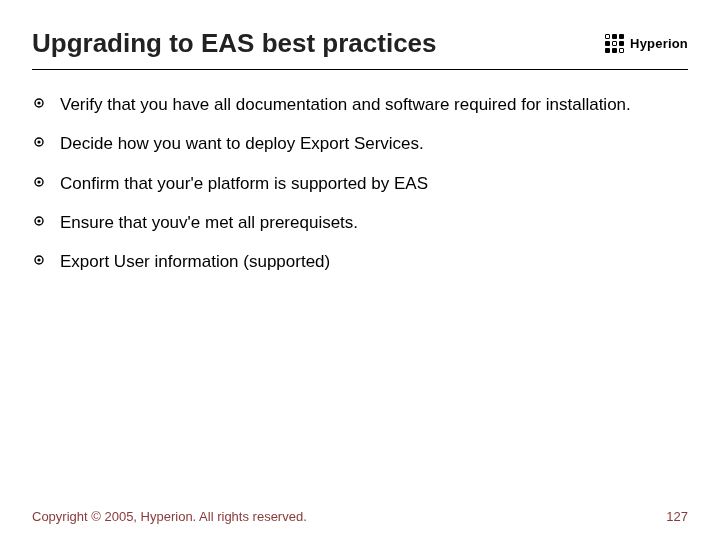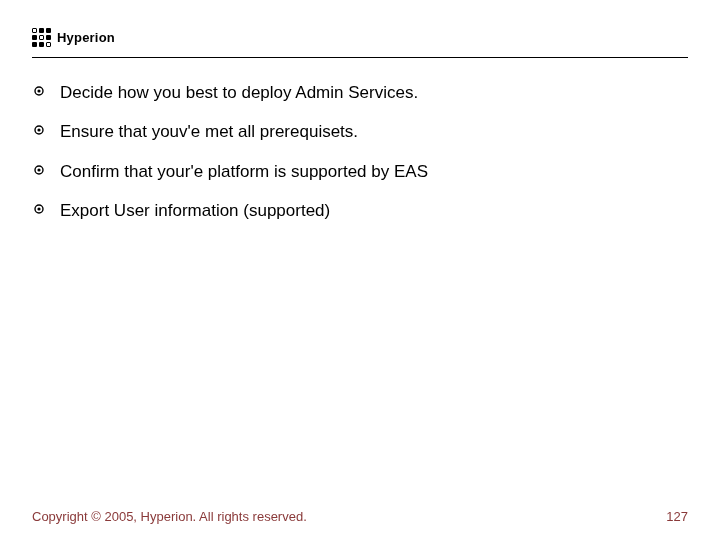--- a/index.html
+++ b/index.html
@@ -88,20 +88,21 @@
     color: #8a3a3a;
   }
   .page-num { color: #8a3a3a; }
 </style>
 </head>
 <body>
 
 <div class="slide">
 
   <div class="header">
+    <h1 class="title">Upgrading to EAS best practices</h1>
     <div class="logo">
       <div class="logo-mark">
         <span class="hollow"></span>
           <span></span>
           <span></span>
         <span></span>
           <span class="hollow"></span>
           <span></span>
         <span></span>
           <span></span>
@@ -112,39 +113,48 @@
   </div>
 
   <ul class="bullets">
     <li>
       <span class="bullet-marker">
         <svg width="10" height="10" viewBox="0 0 10 10">
             <circle cx="5" cy="5" r="4" fill="none" stroke="#000" stroke-width="1.4"></circle>
             <circle cx="5" cy="5" r="1.6" fill="#000"></circle>
           </svg>
       </span>
-      <span>Decide how you best to deploy Admin Services.</span>
+      <span>Verify that you have all documentation and software required for installation.</span>
+    </li>
+    <li>
+      <span class="bullet-marker">
+        <svg width="10" height="10" viewBox="0 0 10 10">
+            <circle cx="5" cy="5" r="4" fill="none" stroke="#000" stroke-width="1.4"></circle>
+            <circle cx="5" cy="5" r="1.6" fill="#000"></circle>
+          </svg>
+      </span>
+      <span>Decide how you want to deploy Export Services.</span>
+    </li>
+    <li>
+      <span class="bullet-marker">
+        <svg width="10" height="10" viewBox="0 0 10 10">
+            <circle cx="5" cy="5" r="4" fill="none" stroke="#000" stroke-width="1.4"></circle>
+            <circle cx="5" cy="5" r="1.6" fill="#000"></circle>
+          </svg>
+      </span>
+      <span>Confirm that your'e platform is supported by EAS</span>
     </li>
     <li>
       <span class="bullet-marker">
         <svg width="10" height="10" viewBox="0 0 10 10">
             <circle cx="5" cy="5" r="4" fill="none" stroke="#000" stroke-width="1.4"></circle>
             <circle cx="5" cy="5" r="1.6" fill="#000"></circle>
           </svg>
       </span>
       <span>Ensure that youv'e met all prerequisets.</span>
-    </li>
-    <li>
-      <span class="bullet-marker">
-        <svg width="10" height="10" viewBox="0 0 10 10">
-            <circle cx="5" cy="5" r="4" fill="none" stroke="#000" stroke-width="1.4"></circle>
-            <circle cx="5" cy="5" r="1.6" fill="#000"></circle>
-          </svg>
-      </span>
-      <span>Confirm that your'e platform is supported by EAS</span>
     </li>
     <li>
       <span class="bullet-marker">
         <svg width="10" height="10" viewBox="0 0 10 10">
             <circle cx="5" cy="5" r="4" fill="none" stroke="#000" stroke-width="1.4"></circle>
             <circle cx="5" cy="5" r="1.6" fill="#000"></circle>
           </svg>
       </span>
       <span>Export User information (supported)</span>
     </li>

